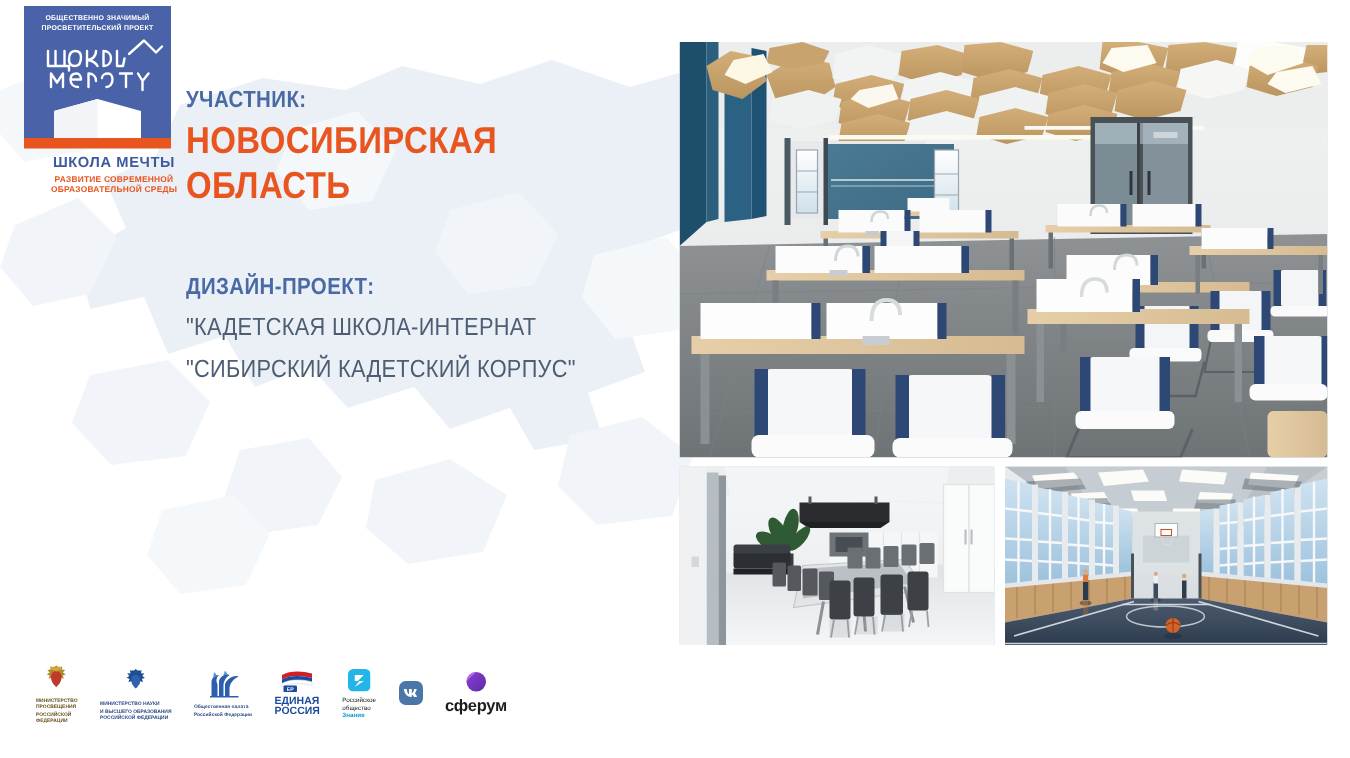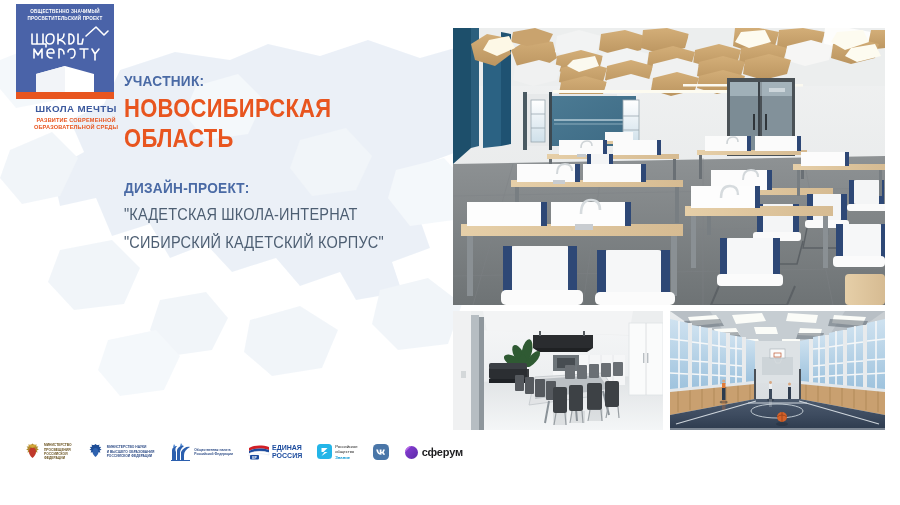--- a/index.html
+++ b/index.html
@@ -78,21 +78,21 @@
     color: #e8551f;
     font-size: 5.6px;
     font-weight: bold;
     letter-spacing: 0.15px;
     line-height: 7.4px;
   }
 
   
   .text-col {
     position: absolute;
-    left: 124px; top: 72px;
+    left: 124px; top: 58px;
     width: 330px;
   }
   .lbl {
     color: #4a6aa5;
     font-size: 15.5px;
     font-weight: bold;
     letter-spacing: 0.3px;
     transform: scaleX(0.88);
     transform-origin: left center;
     white-space: nowrap;
@@ -110,21 +110,21 @@
   .body-line {
     color: #4d5e72;
     font-size: 16.5px;
     line-height: 28px;
     letter-spacing: 0.2px;
     transform: scaleX(0.88);
     transform-origin: left center;
     white-space: nowrap;
   }
   .grp-team { margin-top: 26px; }
-  .grp-design { margin-top: 26px; }
+  .grp-design { margin-top: 44px; }
   .lbl-gap { margin-bottom: 3px; }
 
   
   .photo {
     position: absolute;
     overflow: hidden;
     background: #d8dde2;
   }
   #photo-main { left: 453px; top: 28px; width: 432px; height: 277px; }
   #photo-conf { left: 453px; top: 311px; width: 210px; height: 119px; }
@@ -132,21 +132,21 @@
   .photo svg { display: block; width: 100%; height: 100%; }
 
   
   .footer {
     position: absolute;
     left: 24px; top: 442px;
     display: flex;
     align-items: center;
     gap: 15px;
   }
-  .f-item { display: flex; align-items: center; gap: 3px; }
+  .f-item { display: flex; align-items: center; gap: 3px; flex-direction: column; }
   .f-txt {
     font-size: 3.3px;
     line-height: 4.4px;
     font-weight: bold;
     color: #2f4d87;
     white-space: nowrap;
   }
   .f-txt.gold { color: #6b5420; }
   .er-logo {
     display: flex; align-items: center; gap: 2px;

